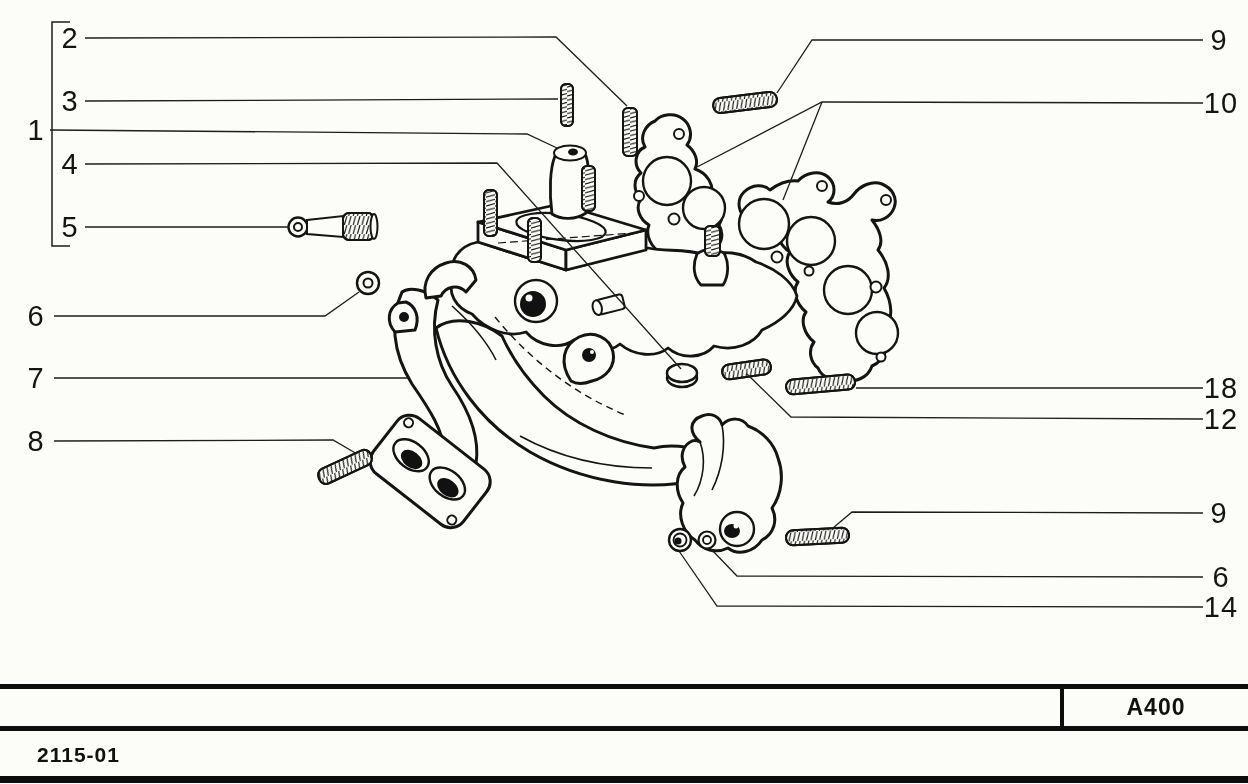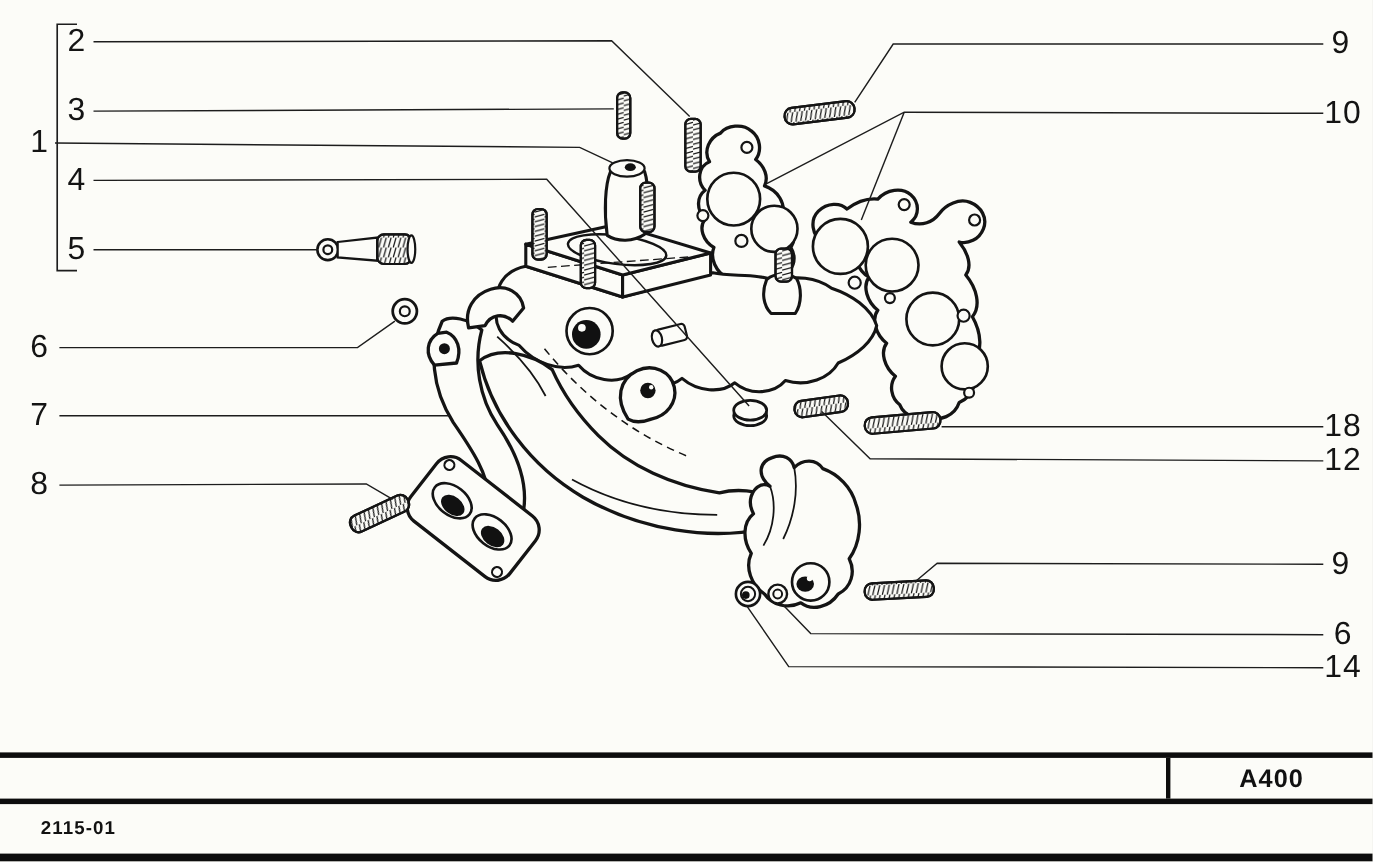--- a/index.html
+++ b/index.html
@@ -17,21 +17,21 @@
   .bar-mid{top:726px;height:5px;}
   .bar-bottom{top:776px;height:7px;}
   .tb-divider{position:absolute;left:1060px;top:689px;width:4px;height:37px;background:#0d0d0d;}
   .tb-title{position:absolute;left:0;top:689px;width:1060px;height:37px;
             display:flex;align-items:center;justify-content:center;}
   .tb-title span{display:inline-block;transform:scaleX(0.94);
             font-weight:bold;font-size:23px;letter-spacing:0.5px;word-spacing:13px;white-space:nowrap;}
   .tb-code{position:absolute;left:1064px;top:689px;width:184px;height:37px;
             display:flex;align-items:center;justify-content:center;
             font-weight:bold;font-size:23px;letter-spacing:1px;}
-  .tb-number{position:absolute;left:37px;top:743px;font-weight:bold;font-size:17px;letter-spacing:1px;}
+  .tb-number{position:absolute;left:37px;top:743px;font-weight:bold;font-size:21px;letter-spacing:1px;}
 </style>
 </head>
 <body>
 
 <div class="page">
 
   <svg width="1248" height="660" viewBox="0 0 1248 660">
     <defs>
       <pattern id="thV" width="9" height="4.4" patternUnits="userSpaceOnUse">
         <path d="M0,3.6 L9,1.1" stroke="#111" stroke-width="1.1" fill="none"></path>

